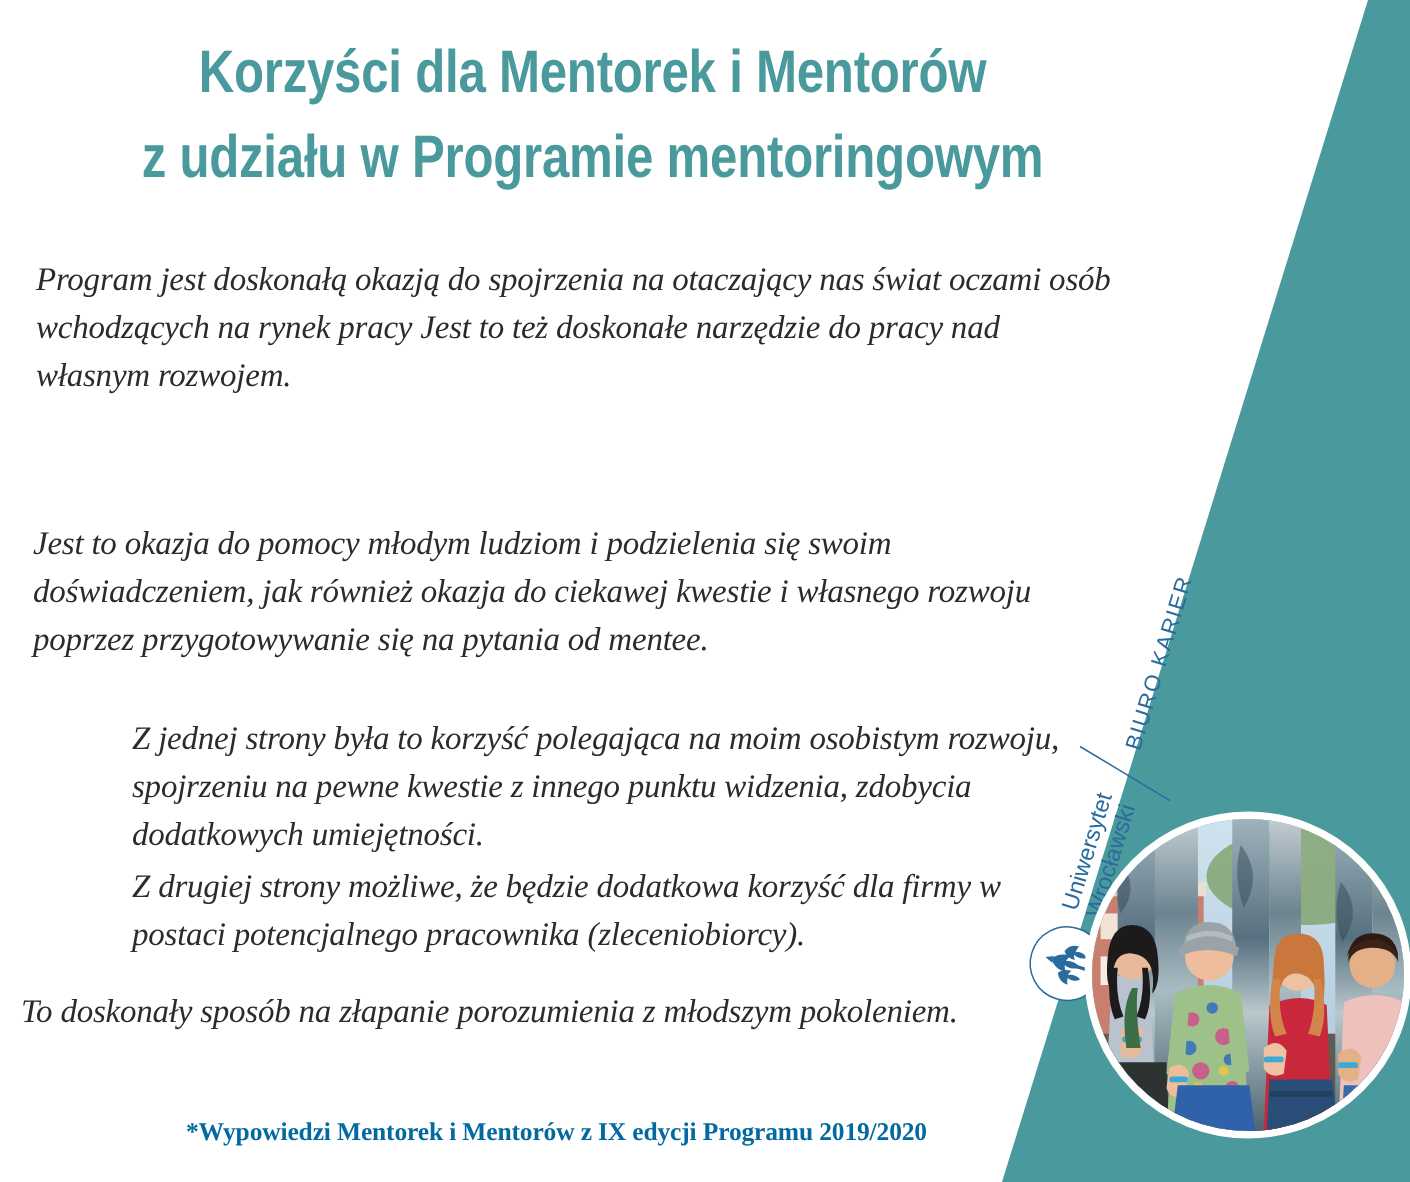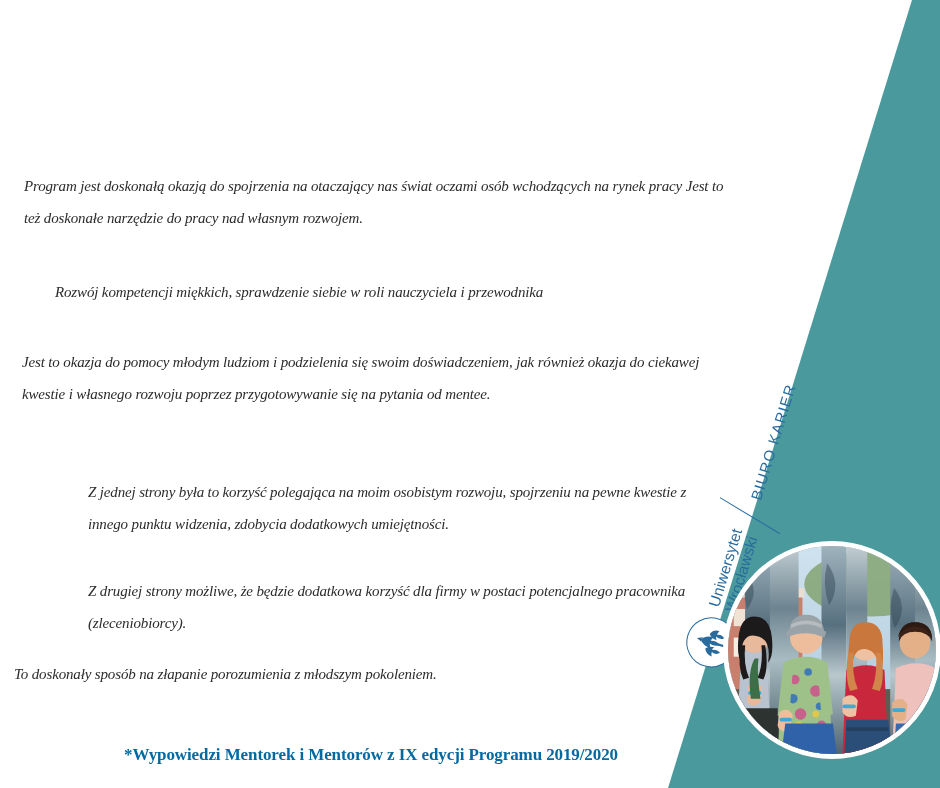--- a/index.html
+++ b/index.html
@@ -46,21 +46,21 @@
     transform: scaleX(0.82);
     transform-origin: center center;
   }
 
   
   .para {
     position: absolute;
     z-index: 4;
     color: #2b2b2b;
     font-style: italic;
-    font-size: 15px;
+    font-size: 22px;
     line-height: 32px;
     letter-spacing: -0.15px;
   }
   .p1 { top: 170px;  left: 24px;  width: 718px; }
   .p2 { top: 276px;  left: 55px;  width: 760px; white-space: nowrap; }
   .p3 { top: 346px;  left: 22px;  width: 720px; }
   .p4 { top: 476px;  left: 88px;  width: 620px; }
   .p5 { top: 575px;  left: 88px;  width: 620px; }
   .p6 { top: 658px;  left: 14px;  width: 660px; white-space: nowrap; }
 
@@ -141,23 +141,26 @@
   }
   .photo-inner { position: absolute; inset: 0; }
 </style>
 </head>
 <body>
 
 <div id="slide">
 
   <div class="teal-band"></div>
 
+  <div class="title-block">
+    <div class="title-line">Korzyści dla Mentorek i Mentorów</div>
+    <div class="title-line">z udziału w Programie mentoringowym</div>
+  </div>
 
   <div class="para p1">Program jest doskonałą okazją do spojrzenia na otaczający nas świat oczami osób wchodzących na rynek pracy Jest to też doskonałe narzędzie do pracy nad własnym rozwojem.</div>
-  <div class="para p2">Rozwój kompetencji miękkich, sprawdzenie siebie w roli nauczyciela i przewodnika</div>
   <div class="para p3">Jest to okazja do pomocy młodym ludziom i podzielenia się swoim doświadczeniem, jak również okazja do ciekawej kwestie i własnego rozwoju poprzez przygotowywanie się na pytania od mentee.</div>
   <div class="para p4">Z jednej strony była to korzyść polegająca na moim osobistym rozwoju, spojrzeniu na pewne kwestie z innego punktu widzenia, zdobycia dodatkowych umiejętności.</div>
   <div class="para p6">To doskonały sposób na złapanie porozumienia z młodszym pokoleniem.</div>
   <div class="para p5">Z drugiej strony możliwe, że będzie dodatkowa korzyść dla firmy w postaci potencjalnego pracownika (zleceniobiorcy).</div>
 
   <div class="footnote">*Wypowiedzi Mentorek i Mentorów z IX edycji Programu 2019/2020</div>
 
   <div class="logo-wrap">
     <div class="logo-crest">
       <svg viewBox="0 0 48 48" width="48" height="48" aria-hidden="true">

